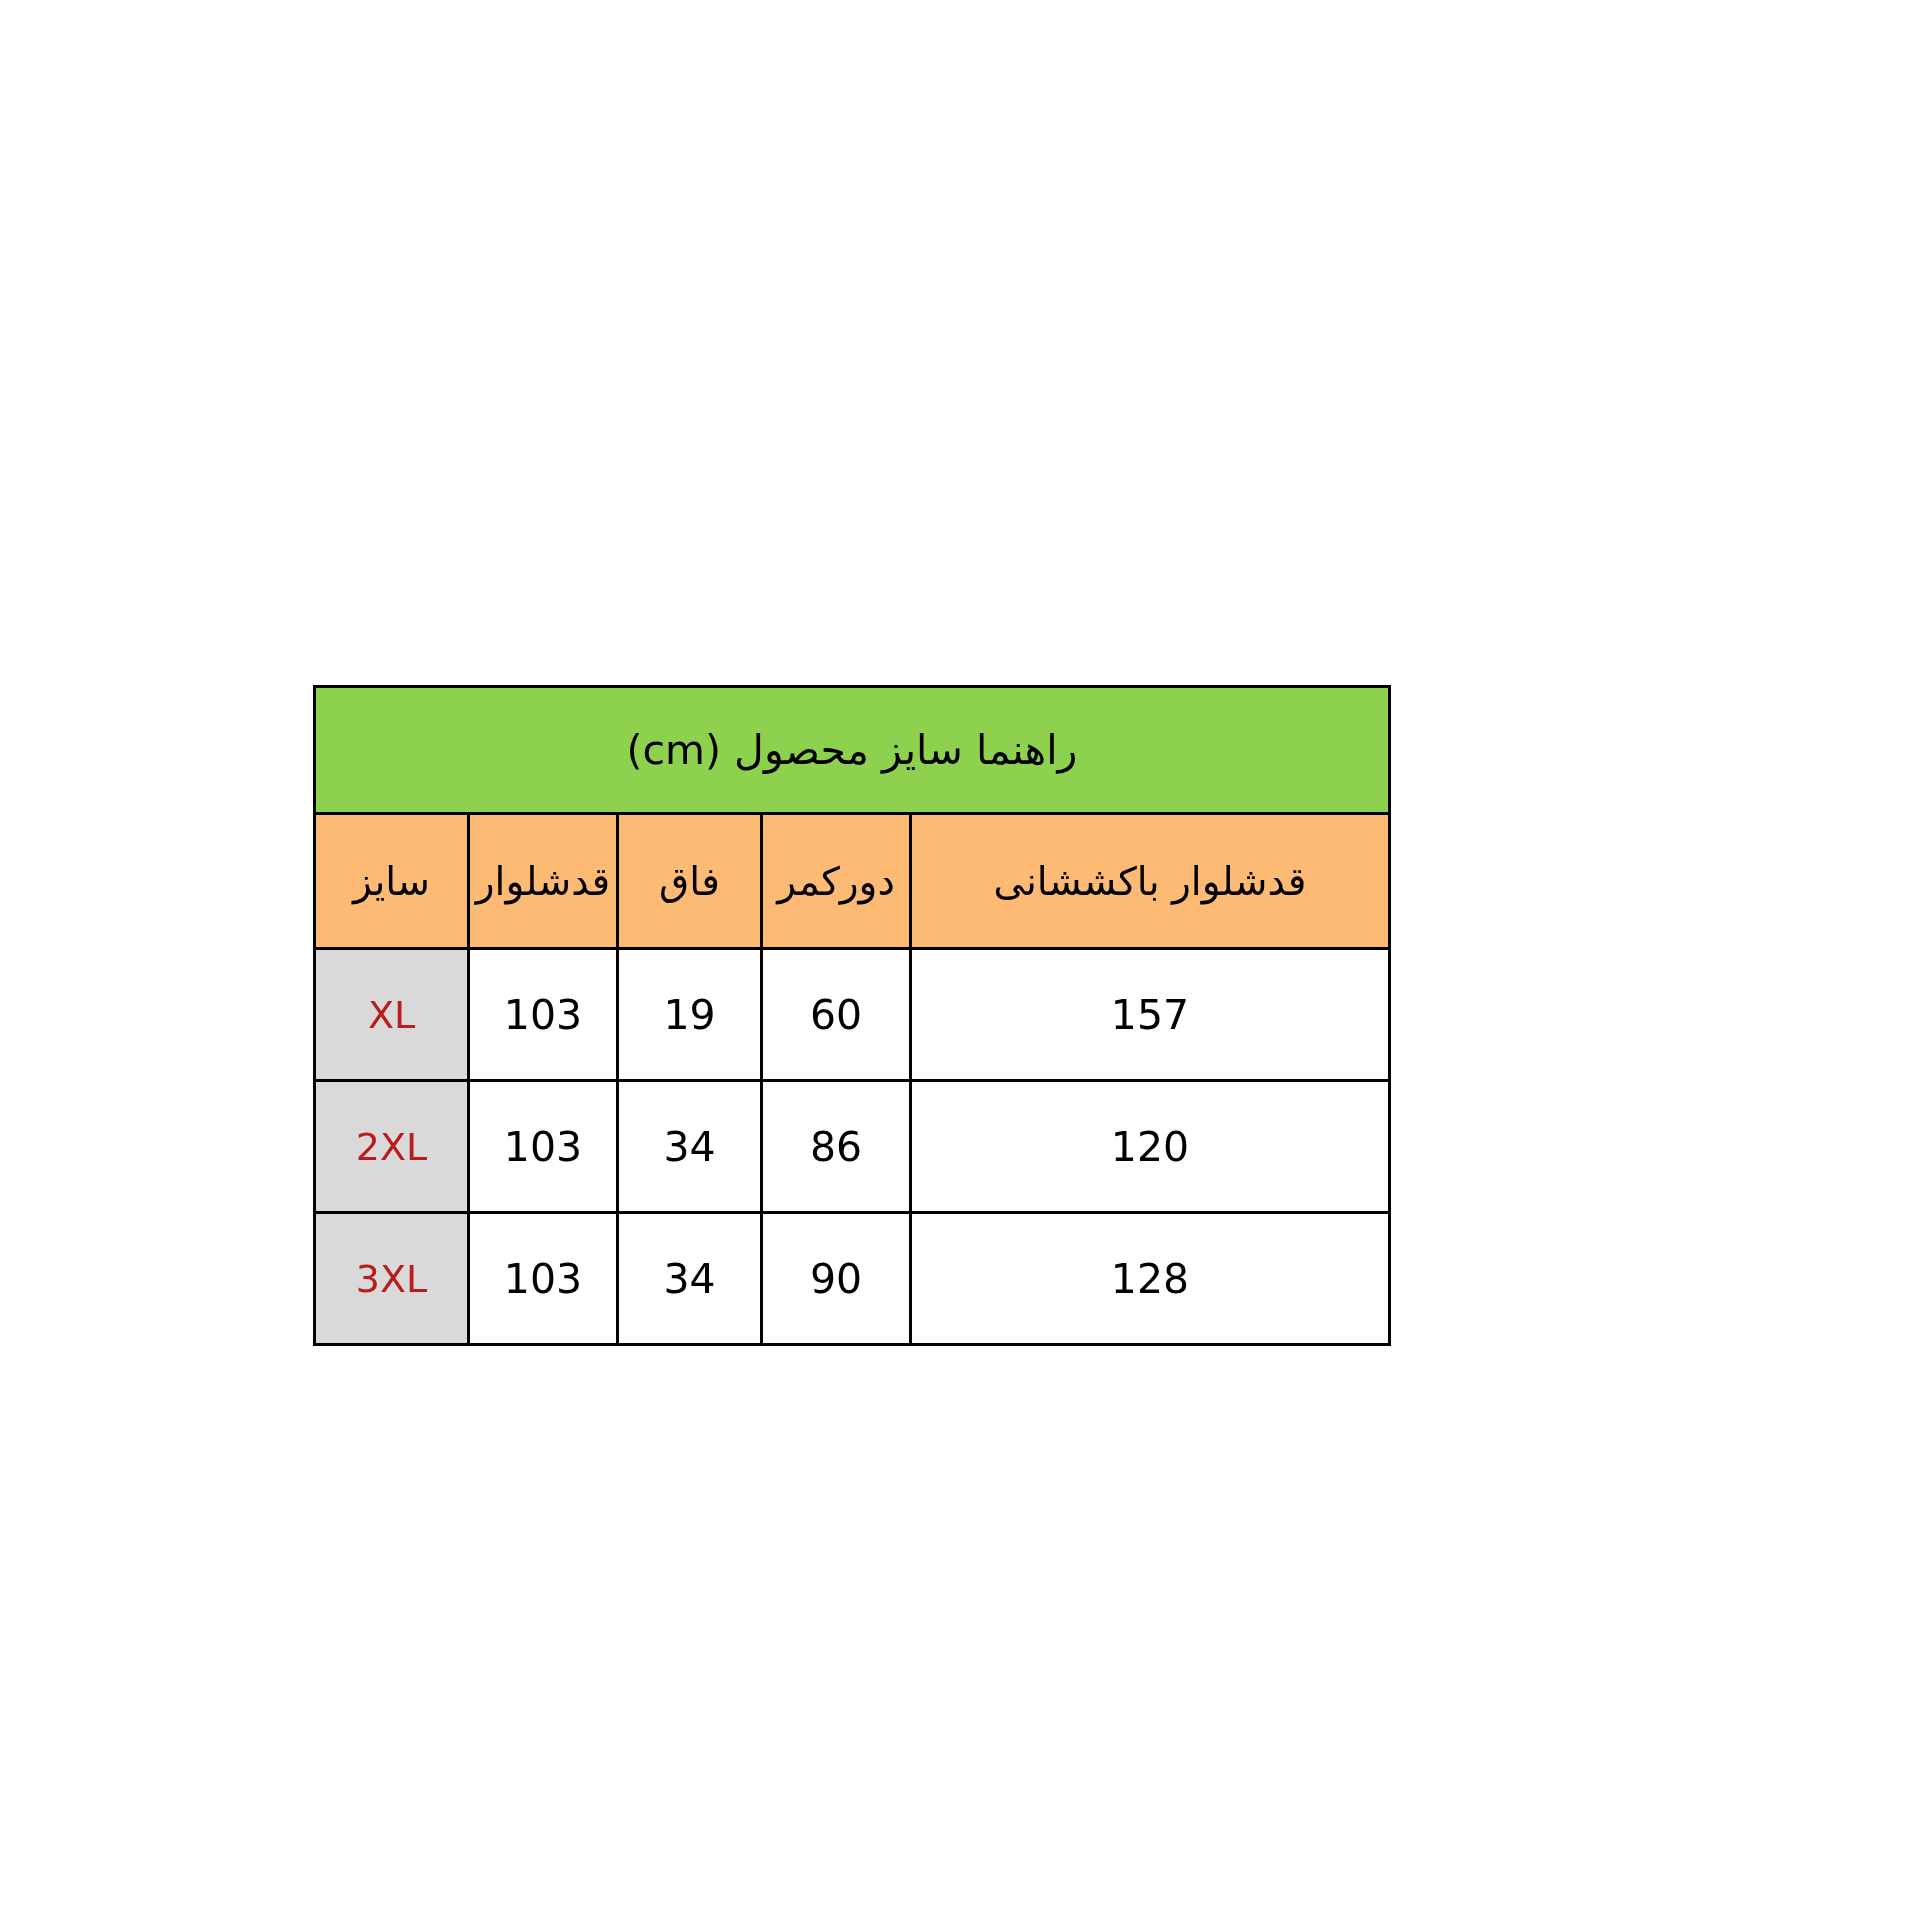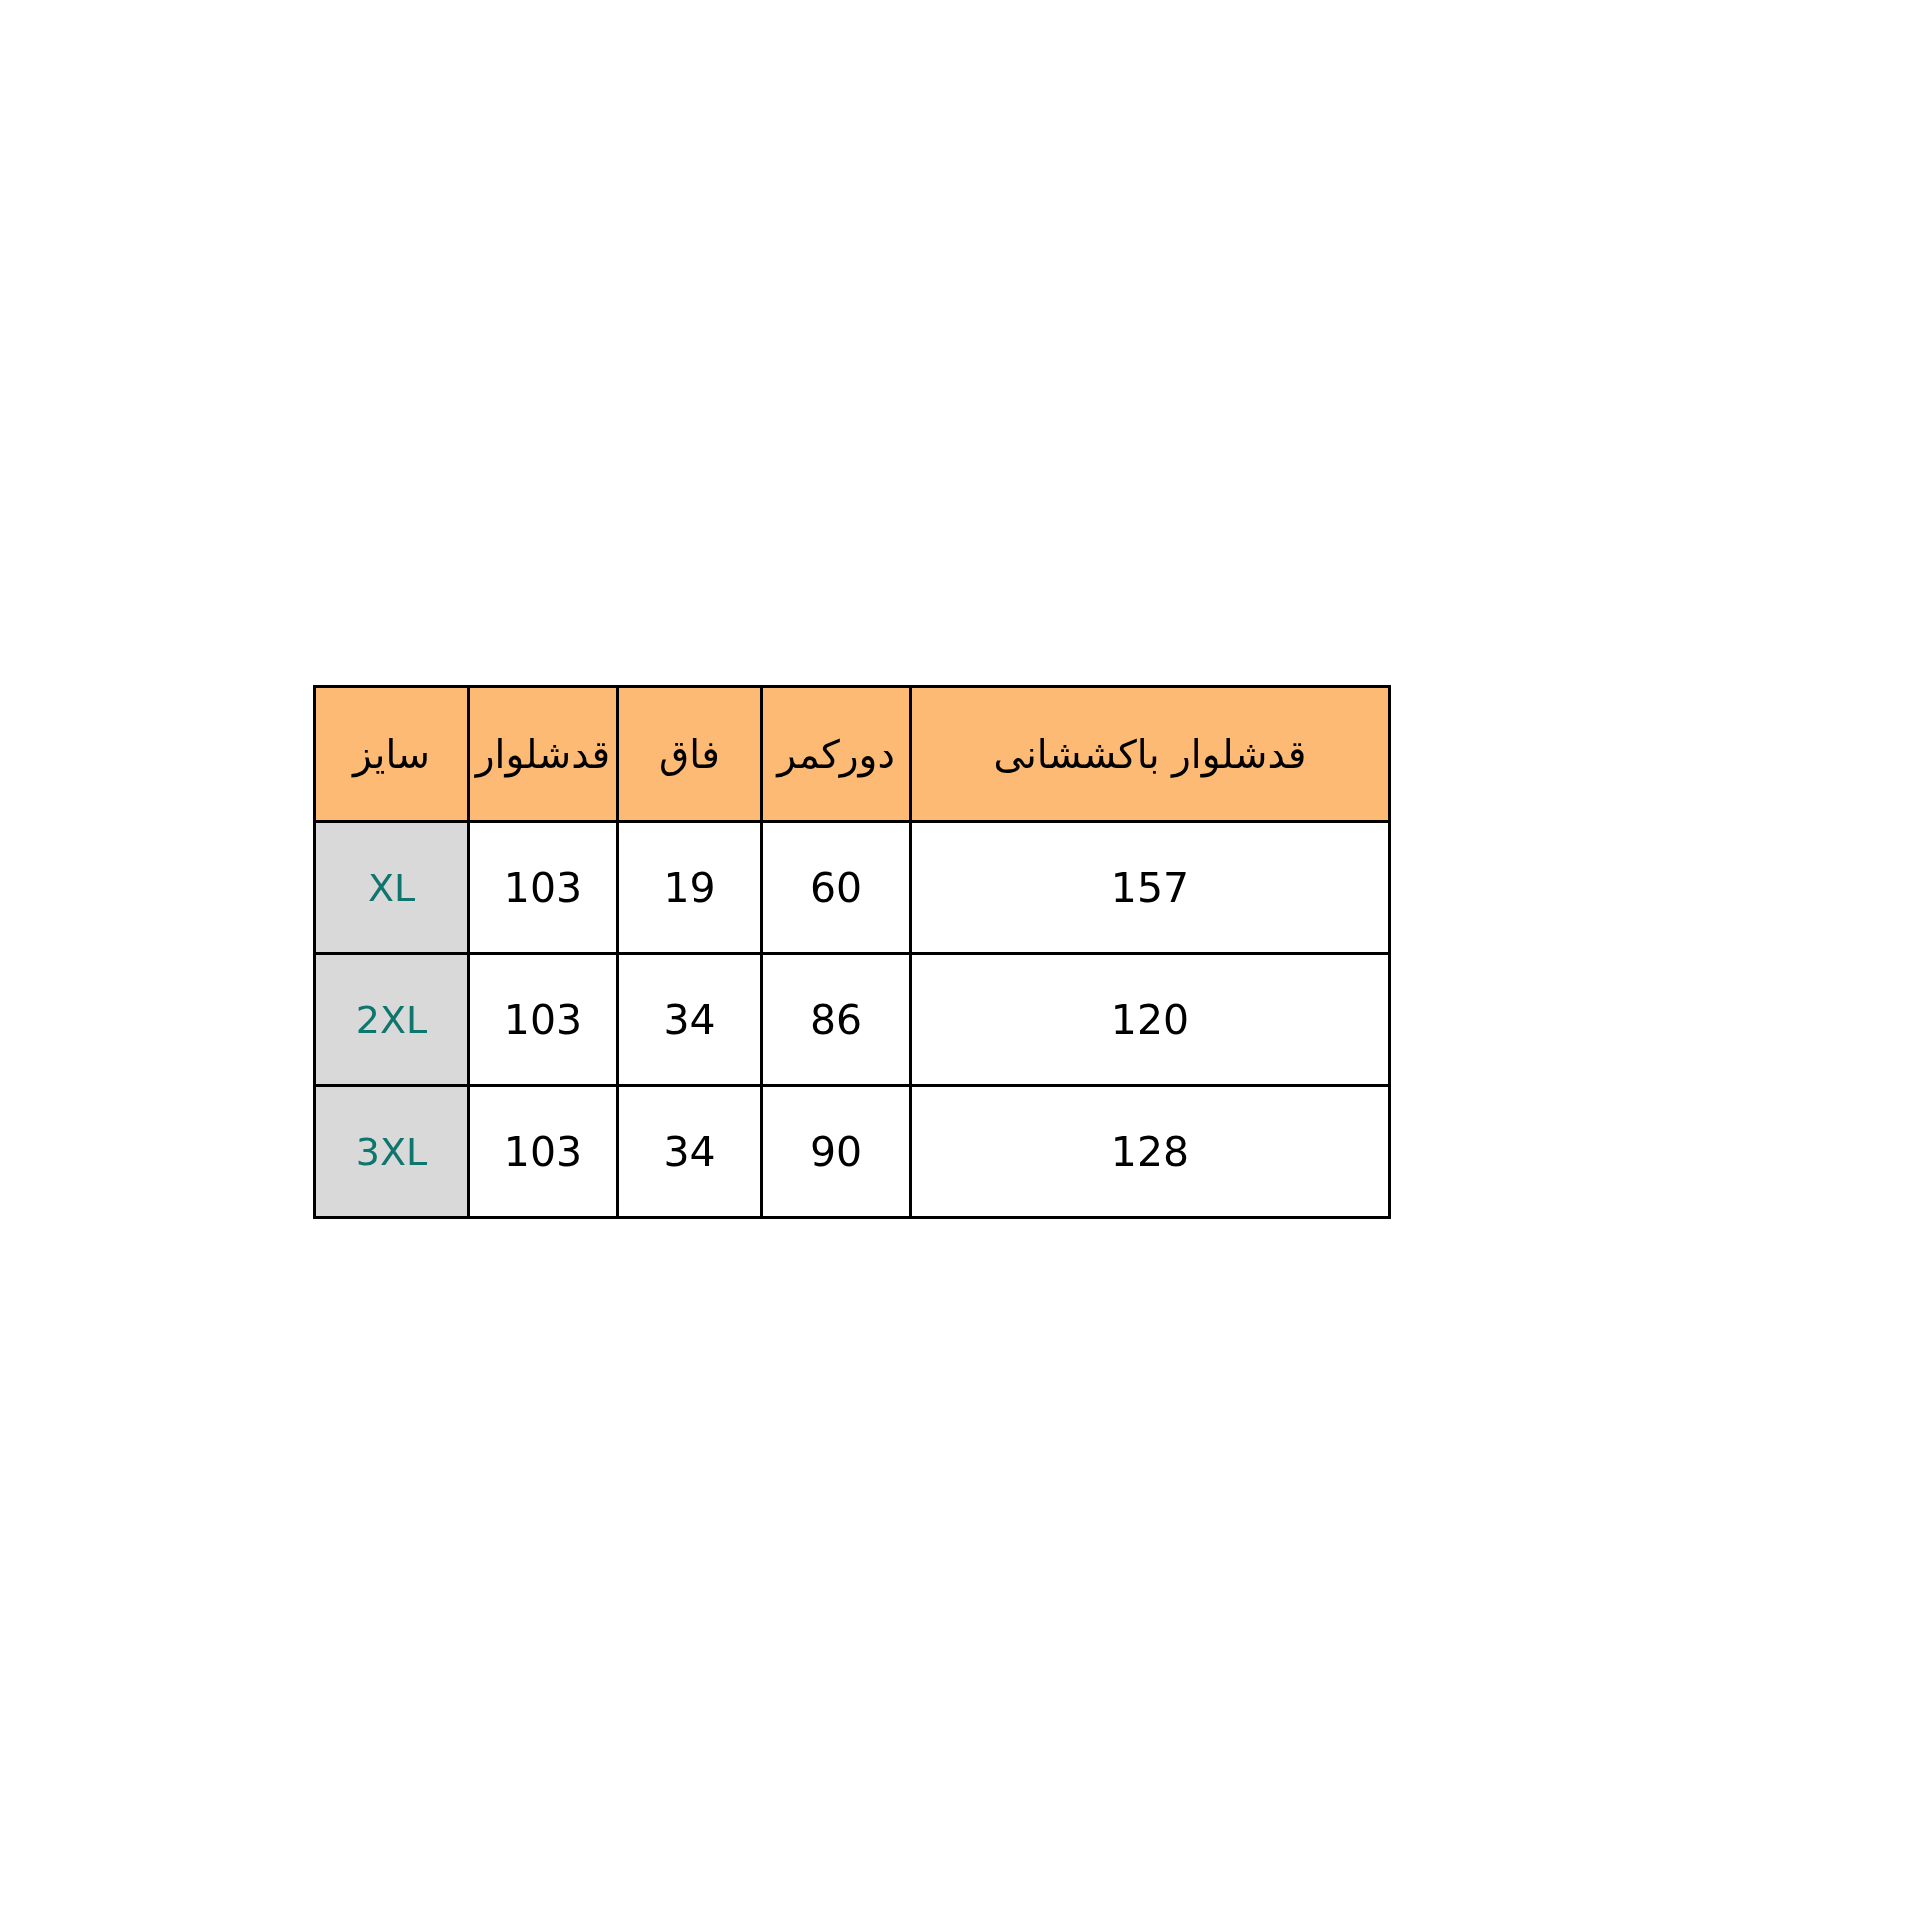--- a/index.html
+++ b/index.html
@@ -60,21 +60,21 @@
     background: #ffffff;
     height: 129px;
     font-size: 41px;
     color: #000000;
   }
   .size-cell {
     background: #d9d9d9;
     height: 129px;
     font-size: 38px;
     font-weight: bold;
-    color: #0f766e;
+    color: #b91c1c;
     direction: ltr;
   }
   .num {
     direction: ltr;
     unicode-bidi: isolate;
   }
   
   col.c-size   { width: 154px; }
   col.c-ghad   { width: 149px; }
   col.c-fagh   { width: 144px; }
@@ -89,20 +89,23 @@
   <div class="size-table-wrap">
     <table class="size-table">
       <colgroup>
         <col class="c-dork">
         <col class="c-dor">
         <col class="c-fagh">
         <col class="c-ghad">
         <col class="c-size">
       </colgroup>
       <tbody>
+        <tr>
+          <td class="title-cell" colspan="5">راهنما سایز محصول (cm)</td>
+        </tr>
         <tr>
           <td class="head-cell">قدشلوار باکششانی</td>
           <td class="head-cell">دورکمر</td>
           <td class="head-cell">فاق</td>
           <td class="head-cell">قدشلوار</td>
           <td class="head-cell">سایز</td>
         </tr>
         <tr>
           <td class="data-cell num">157</td>
           <td class="data-cell num">60</td>

